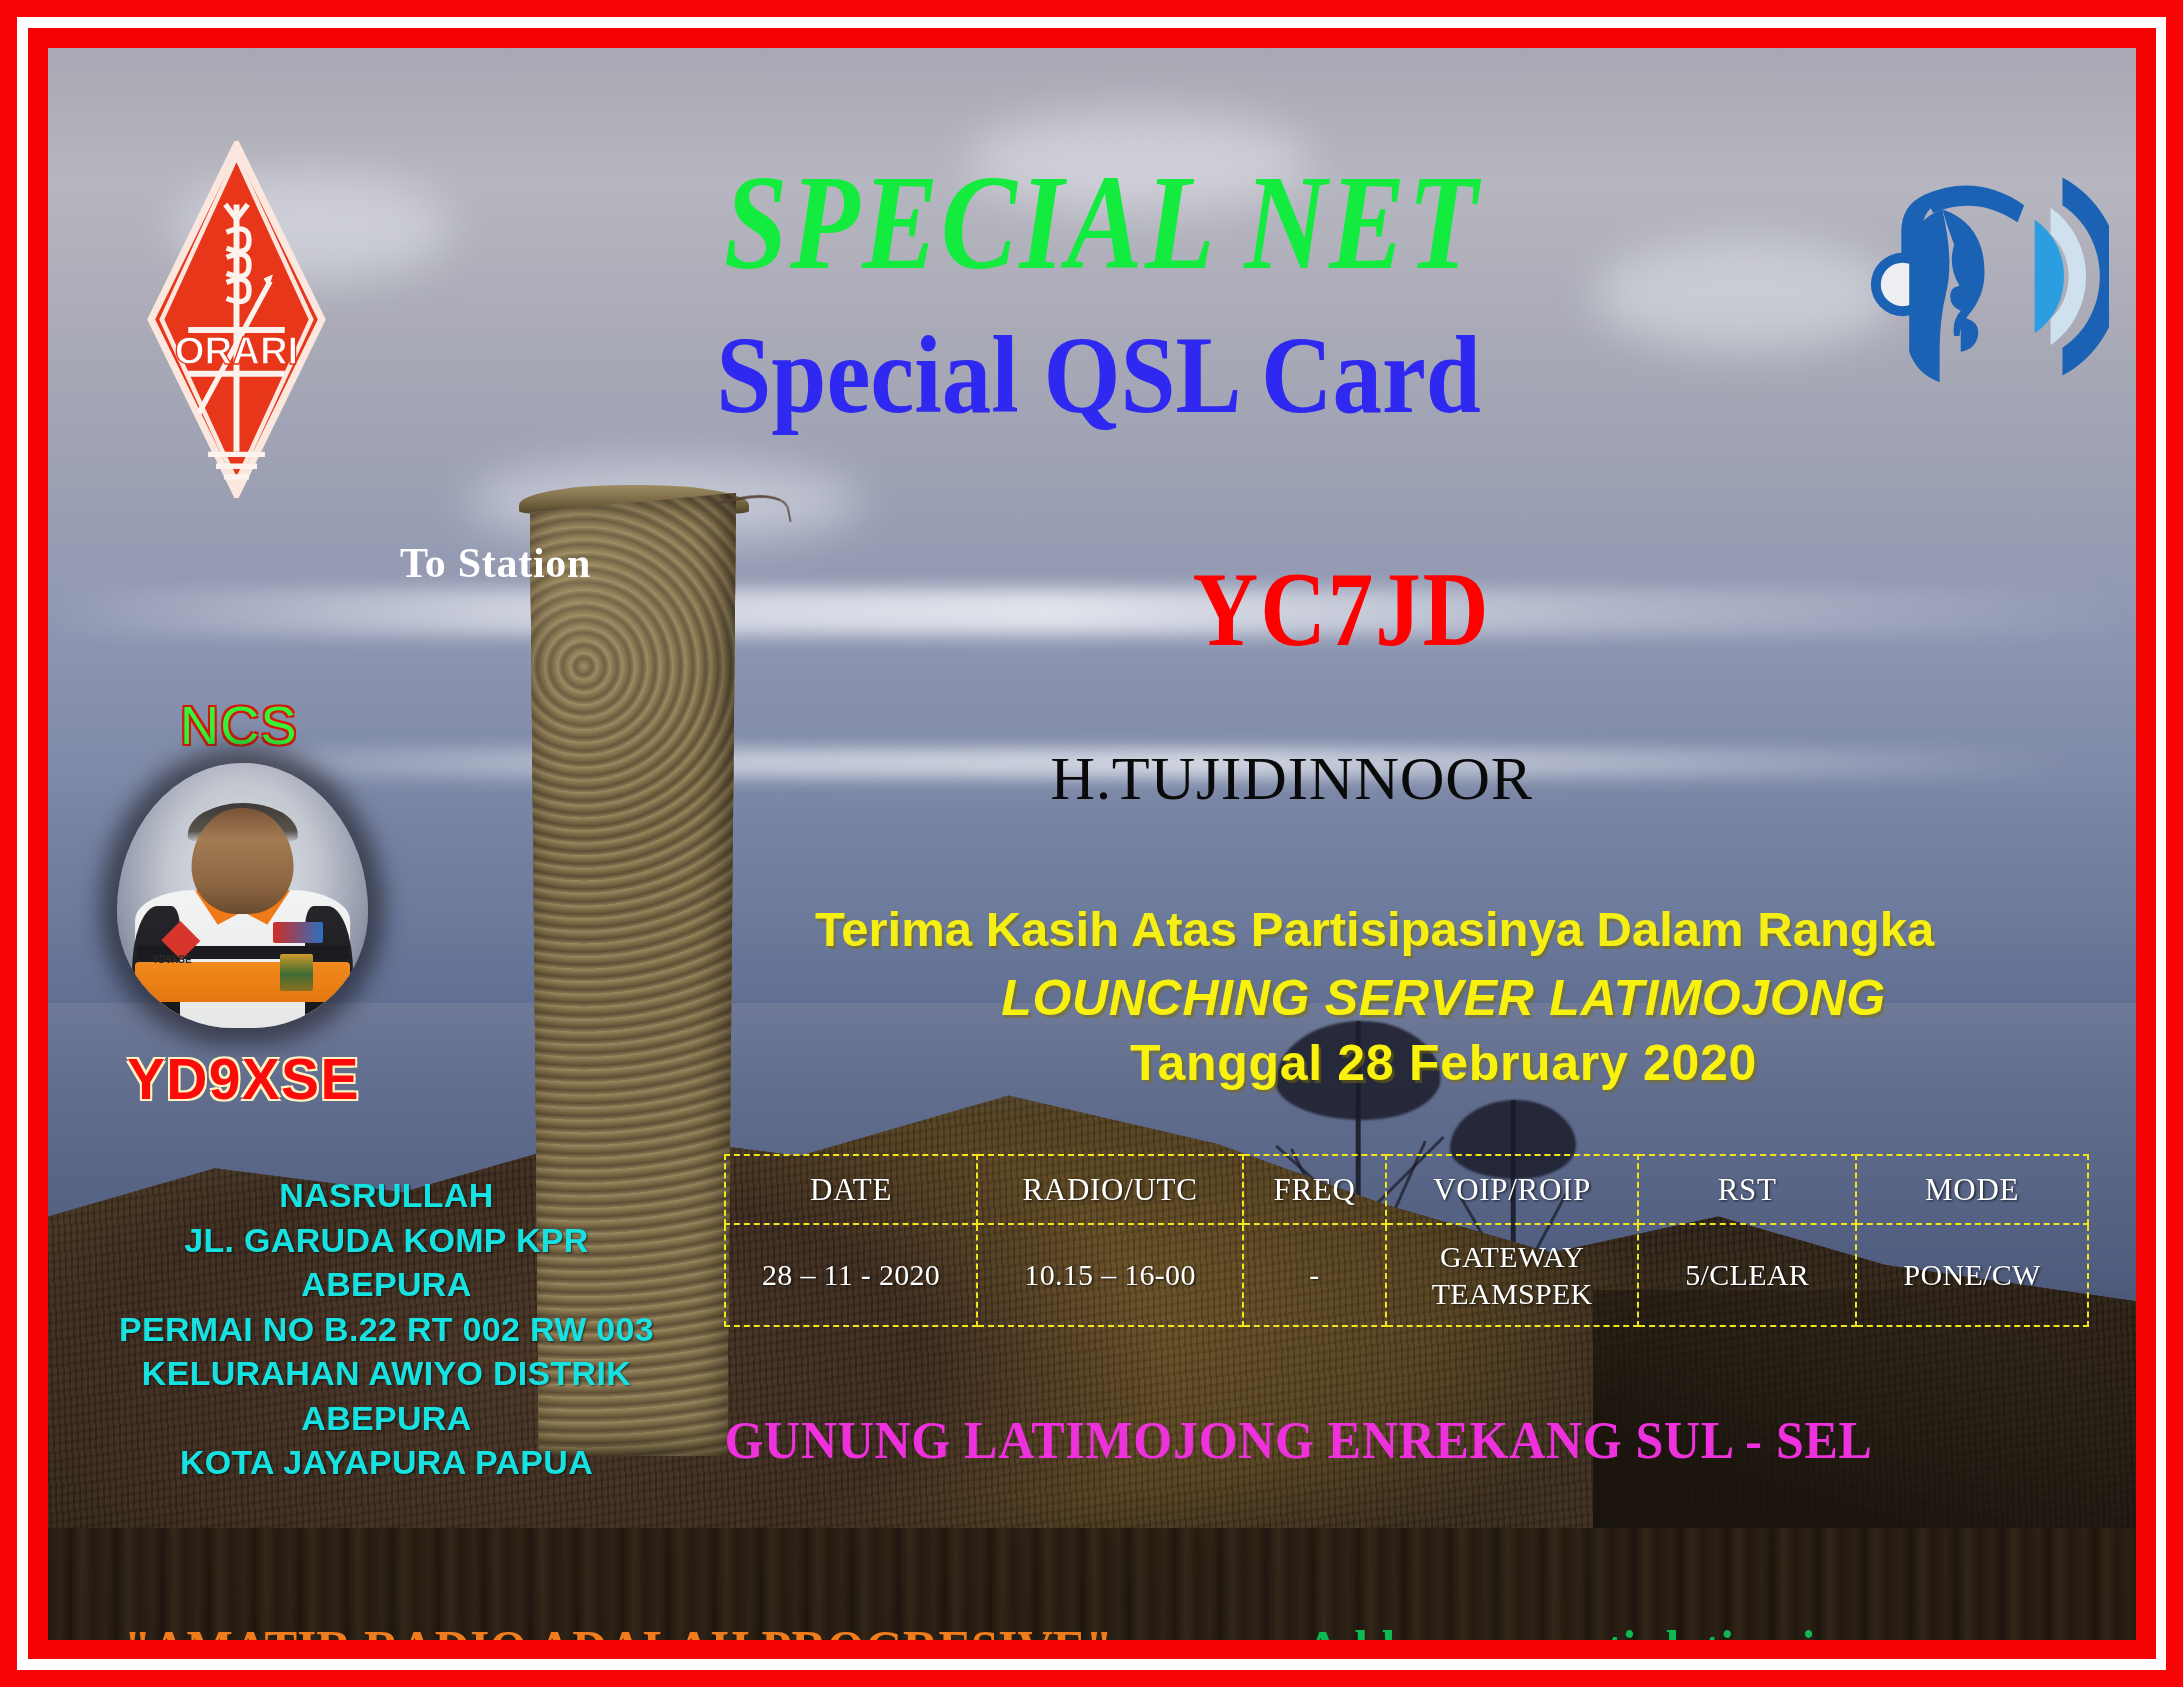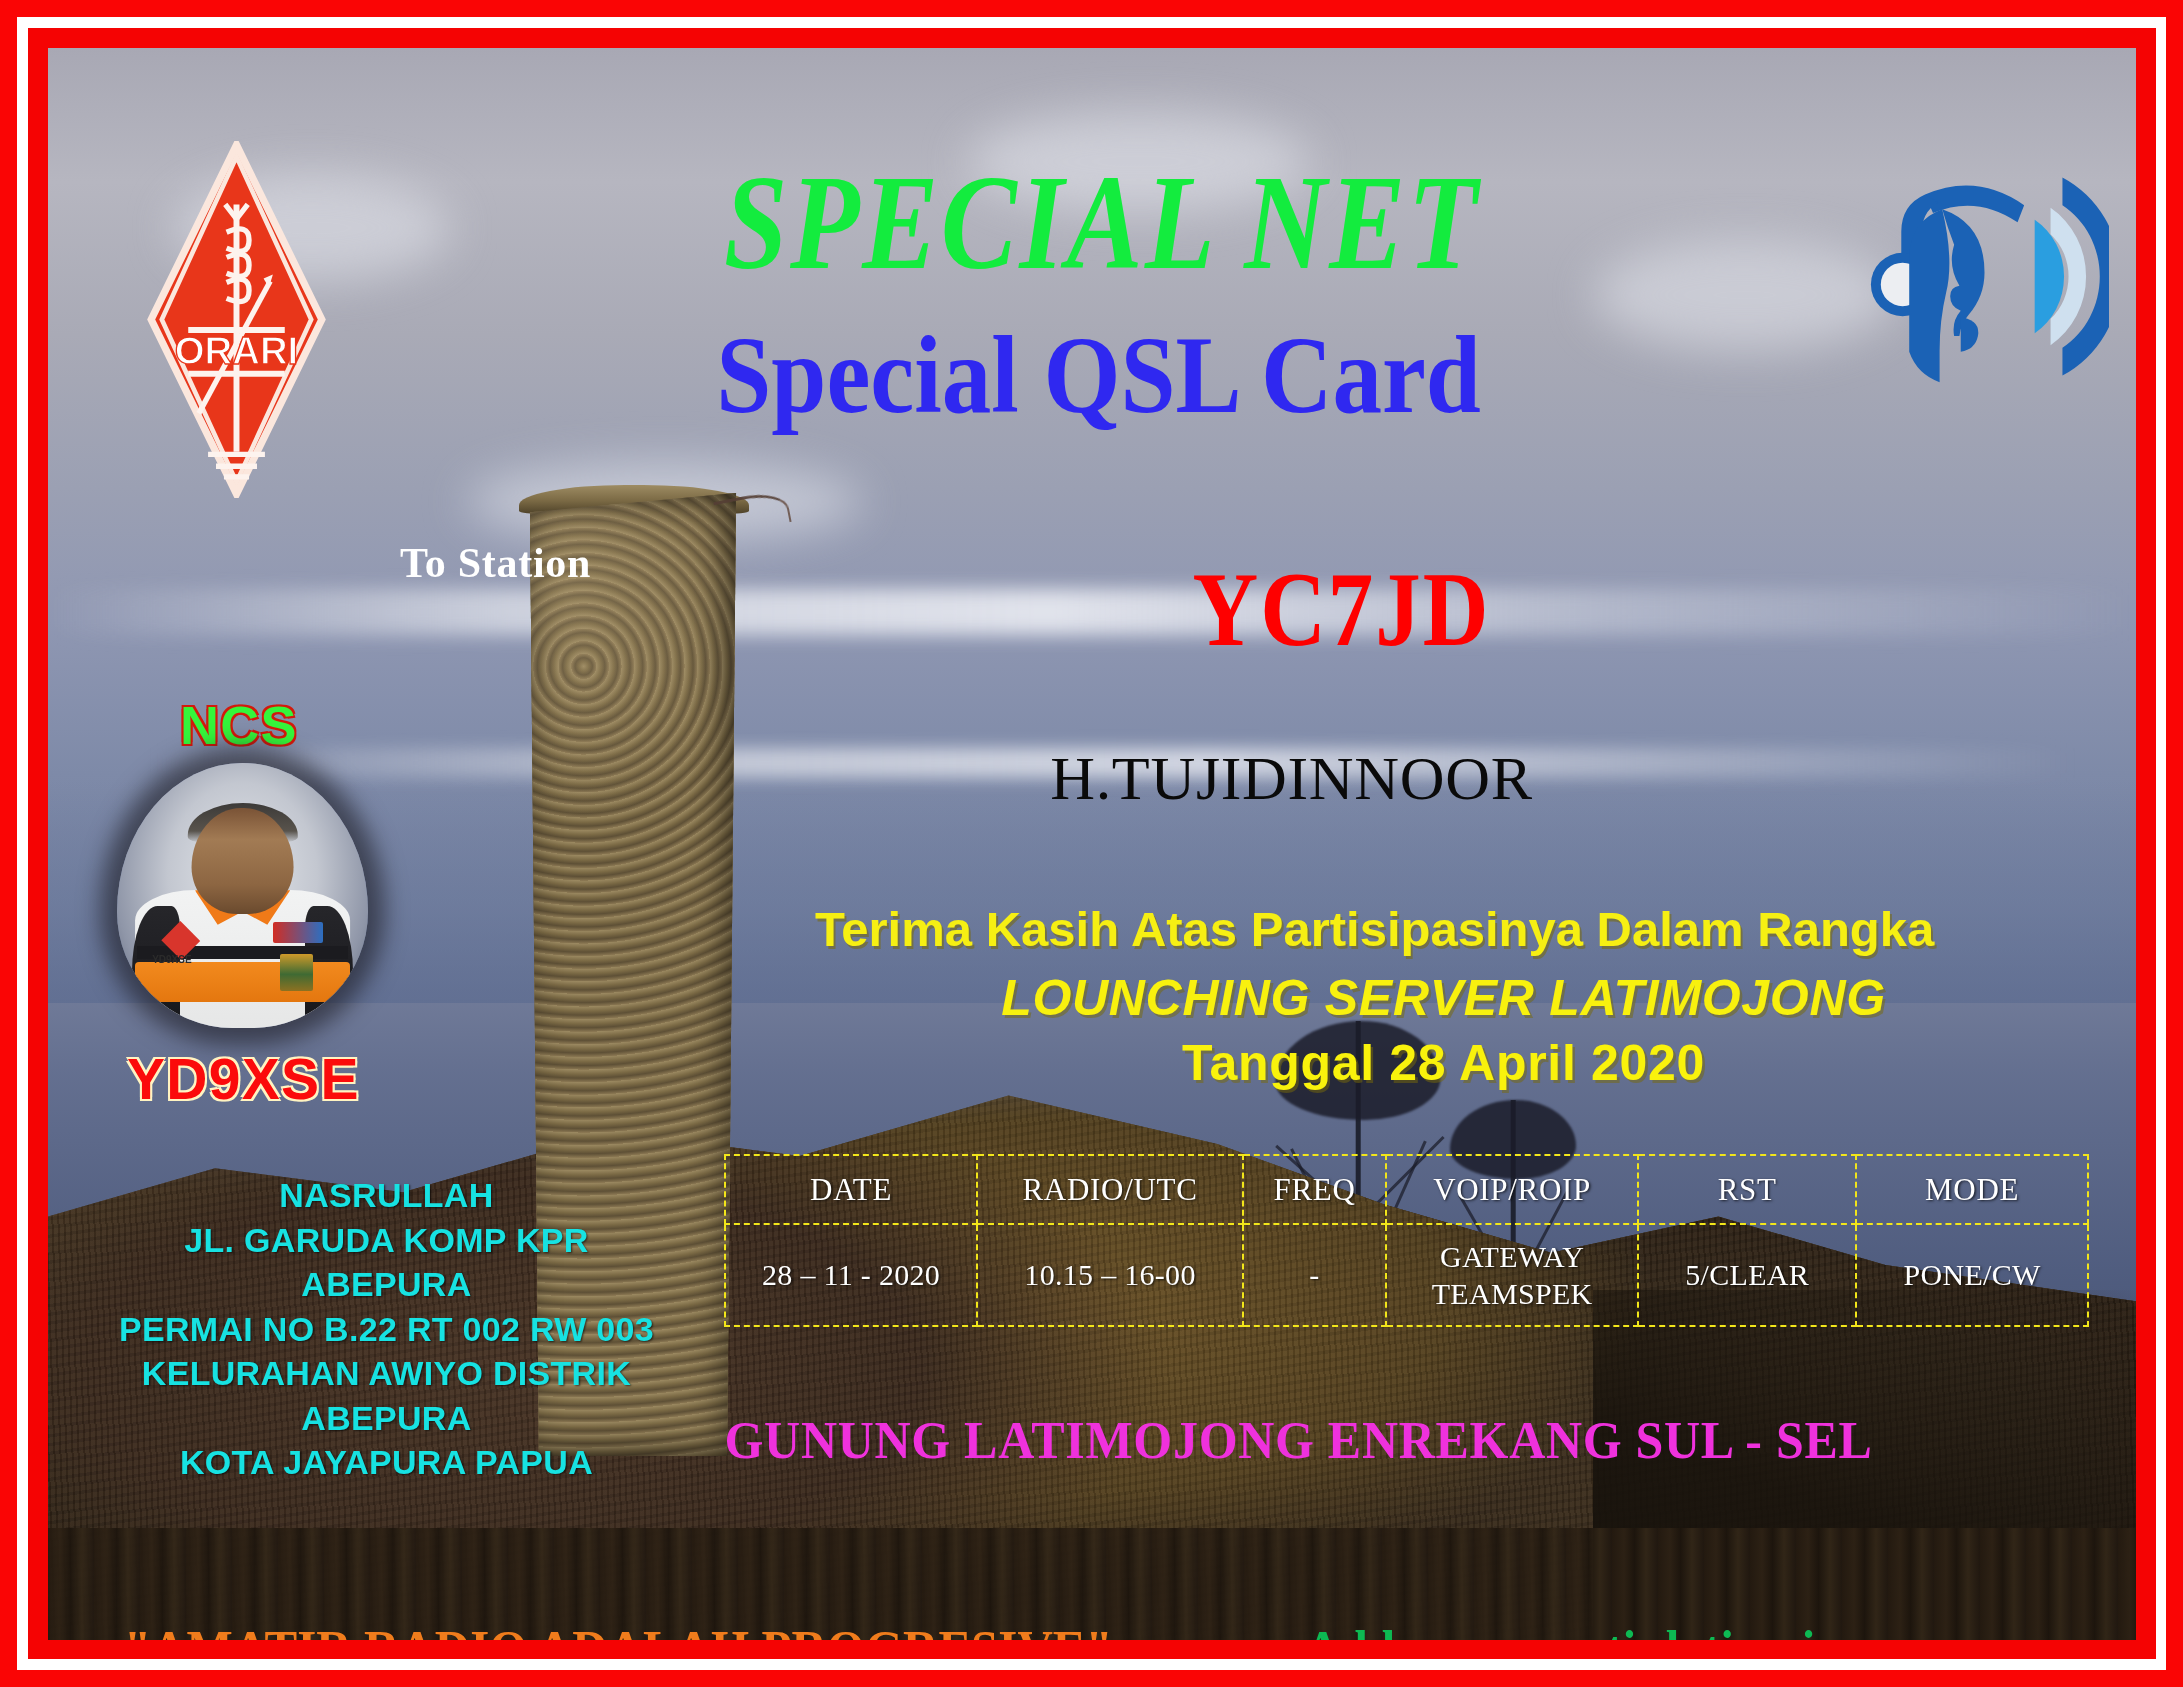--- a/index.html
+++ b/index.html
@@ -297,21 +297,21 @@
     color: #f9f20c;
     text-shadow: 2.6px 3.3px 0 rgba(120,105,10,.5);
     letter-spacing: 0.7px;
   }
 
   
   .ncs-label {
     position: absolute;
     left: 132px; top: 646px;
     font-family: "Liberation Sans", sans-serif;
-    font-weight: bold;
+    font-weight: normal;
     font-size: 54px;
     color: #35f53b;
     text-shadow:
       -2px -2px 0 #d31a0c, 2px -2px 0 #d31a0c,
       -2px  2px 0 #d31a0c, 2px  2px 0 #d31a0c;
     letter-spacing: 1.3px;
   }
   .ncs-photo {
     position: absolute;
     left: 69px; top: 715px;
@@ -573,21 +573,21 @@
       </div>
 
       <div class="title-net">SPECIAL NET</div>
       <div class="title-qsl">Special QSL Card</div>
       <div class="to-station">To Station</div>
       <div class="callsign">YC7JD</div>
       <div class="opname">H.TUJIDINNOOR</div>
 
       <div class="thanks-line">Terima Kasih Atas Partisipasinya Dalam Rangka</div>
       <div class="thanks-event">LOUNCHING SERVER LATIMOJONG</div>
-      <div class="thanks-date">Tanggal  28  April  2020</div>
+      <div class="thanks-date">Tanggal  28  February  2020</div>
 
       <div class="ncs-label">NCS</div>
       <div class="ncs-photo">
         <div class="bg-oval"></div>
         <div class="torso"></div>
         <div class="shoulder-l"></div>
         <div class="shoulder-r"></div>
         <div class="collar"></div>
         <div class="stripe"></div>
         <div class="sash"></div>

